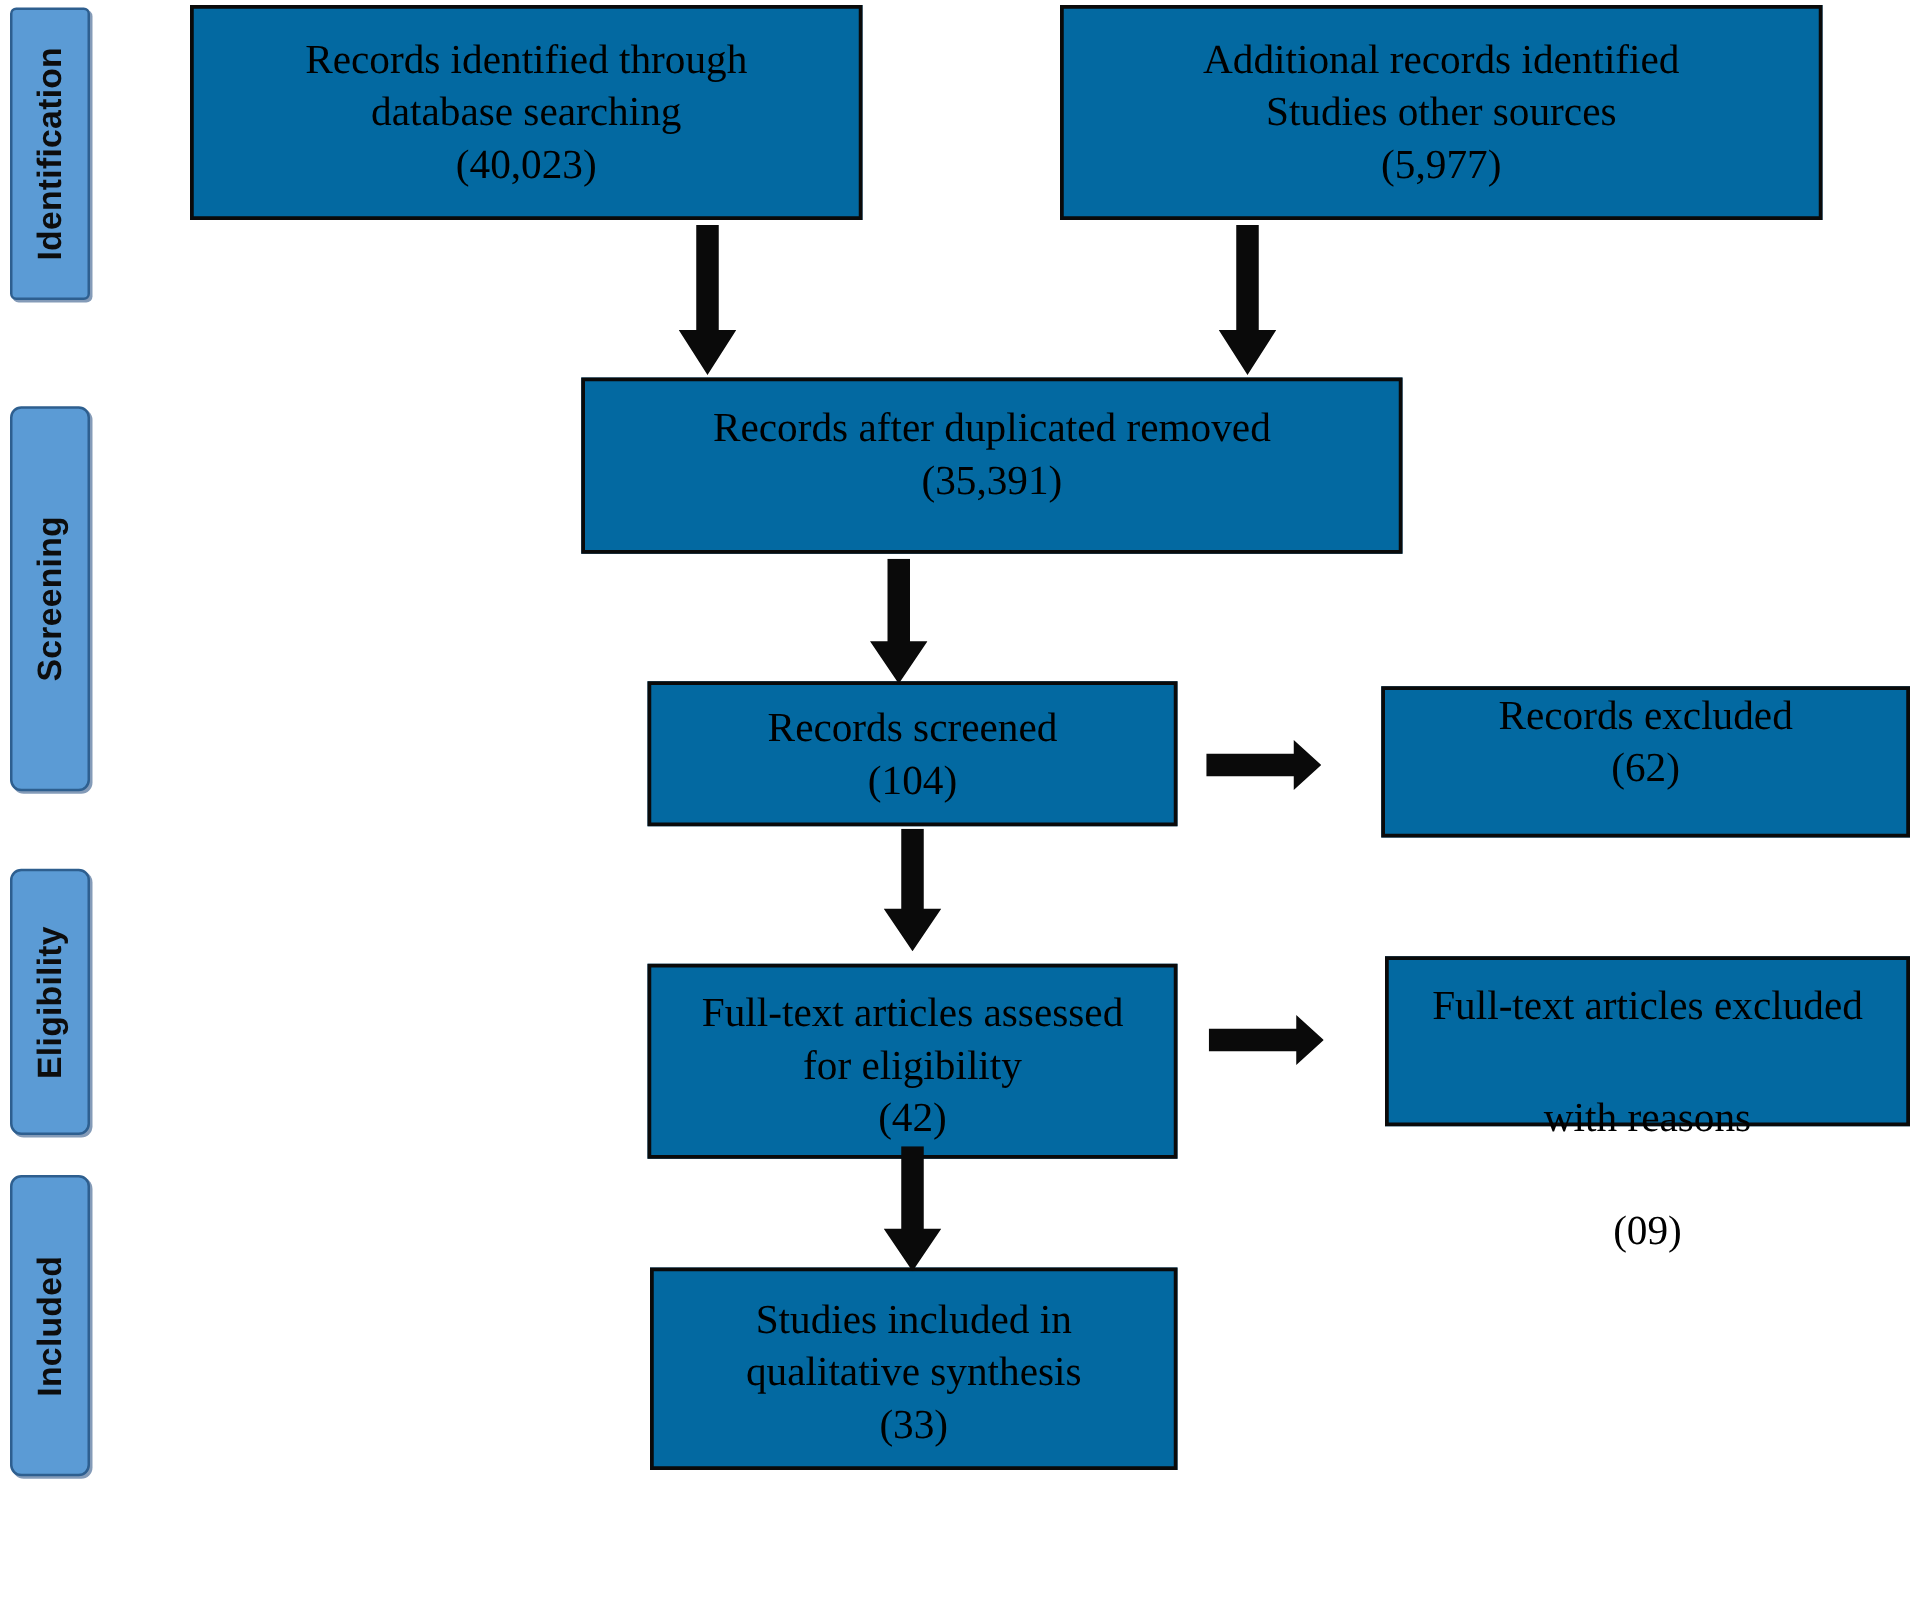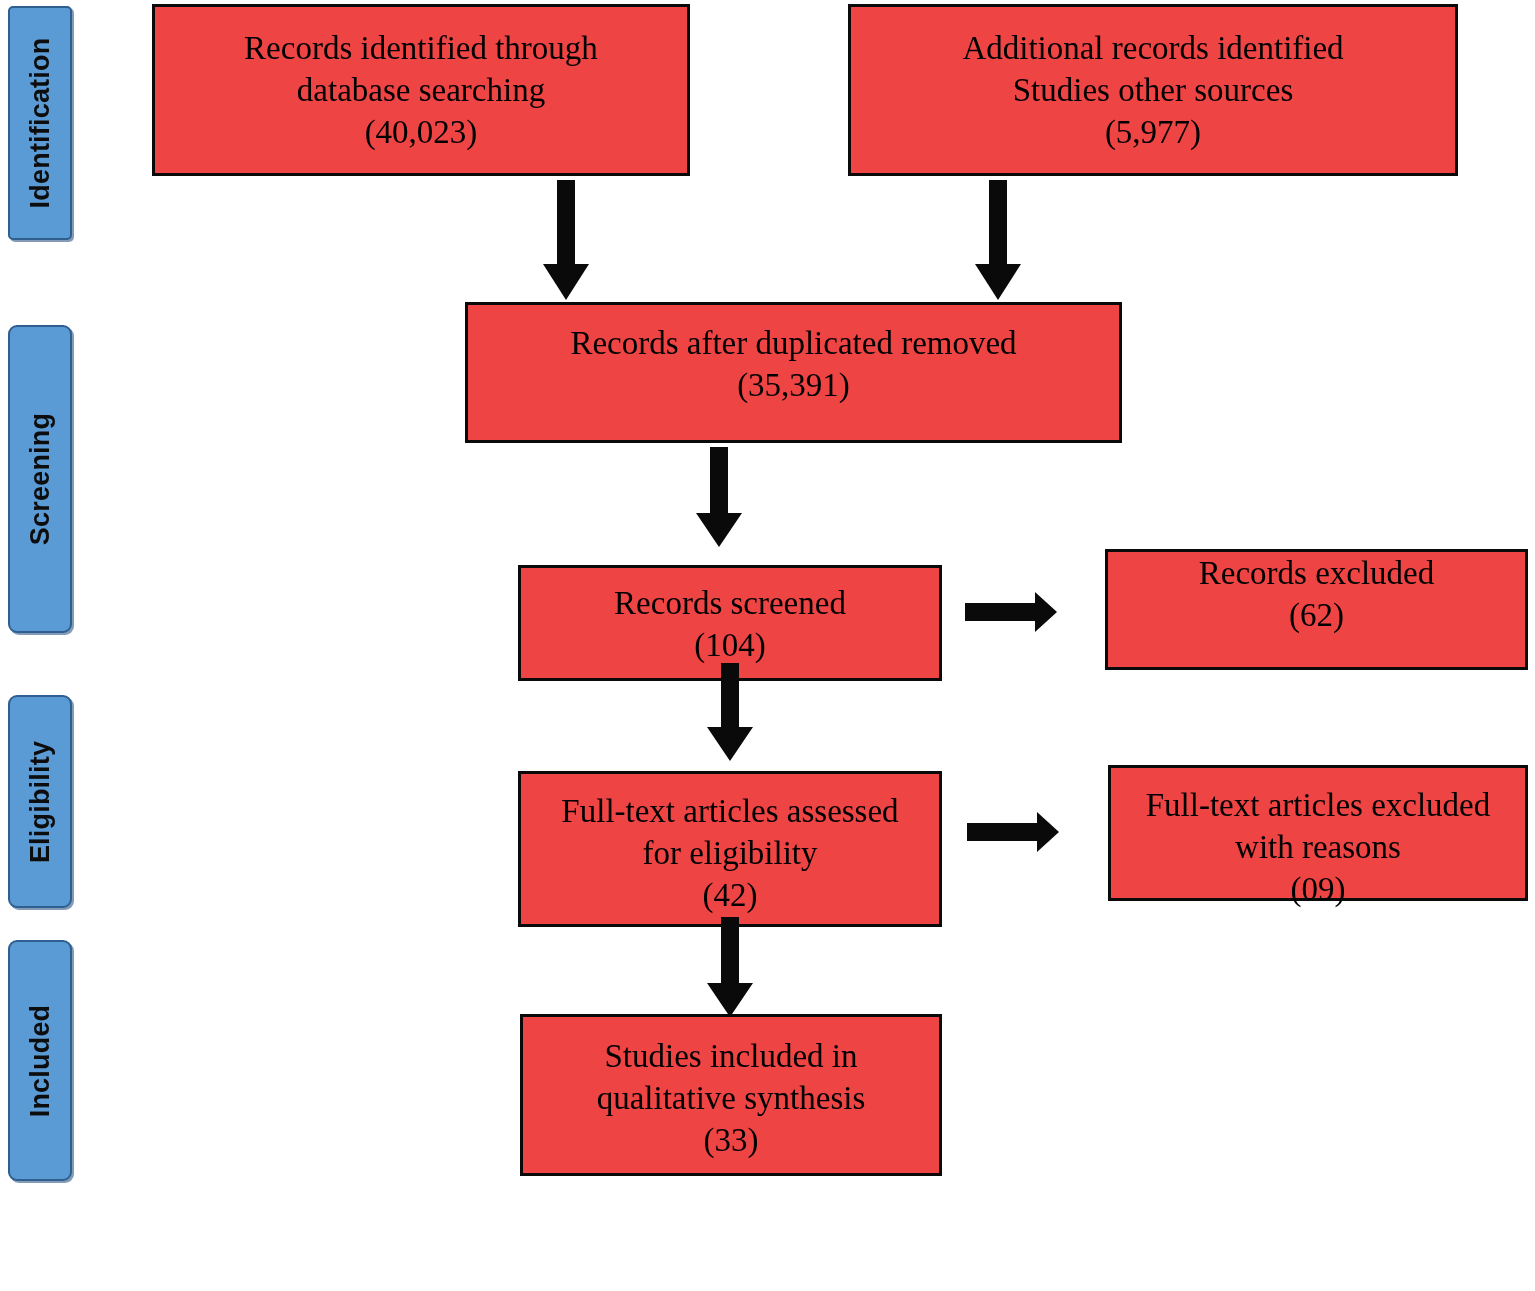--- a/index.html
+++ b/index.html
@@ -40,44 +40,44 @@
   }
   #stage-identification { left: 8px;  top: 6px;    width: 64px; height: 234px; border-radius: 5px; }
   #stage-screening      { left: 8px;  top: 325px;  width: 64px; height: 308px; }
   #stage-eligibility    { left: 8px;  top: 695px;  width: 64px; height: 213px; }
   #stage-included       { left: 8px;  top: 940px;  width: 64px; height: 241px; }
 
   
   .flowbox {
     position: absolute;
     box-sizing: border-box;
-    background: #ef4444;
+    background: #0369a1;
     border: 3px solid #0a0a0a;
     display: flex;
     flex-direction: column;
     align-items: flex-start;
     color: #000000;
     font-size: 33px;
     line-height: 1.28;
     text-align: center;
   }
   .flowbox .ftext {
     display: block;
     width: 100%;
     padding: 0 6px;
     box-sizing: border-box;
   }
 
   #box-db-search    { left: 152px;  top: 4px;    width: 538px; height: 172px; padding-top: 20px; }
   #box-other-src    { left: 848px;  top: 4px;    width: 610px; height: 172px; padding-top: 20px; }
   #box-dedup        { left: 453px;  top: 302px;  width: 657px; height: 141px; padding-top: 17px; margin-left: 12px; }
-  #box-screened     { left: 518px;  top: 545px;  width: 424px; height: 116px; padding-top: 14px; margin-top: 20px; }
+  #box-screened     { left: 518px;  top: 545px;  width: 424px; height: 116px; padding-top: 14px; }
   #box-excluded     { left: 1105px; top: 549px;  width: 423px; height: 121px; padding-top: 0; }
   #box-fulltext     { left: 518px;  top: 771px;  width: 424px; height: 156px; padding-top: 16px; }
-  #box-ft-excluded  { left: 1108px; top: 765px;  width: 420px; height: 136px; padding-top: 16px; }
+  #box-ft-excluded  { left: 1108px; top: 765px;  width: 420px; height: 136px; padding-top: 16px; gap: 48px; }
   #box-included     { left: 520px;  top: 1014px; width: 422px; height: 162px; padding-top: 18px; }
 
   
   .arrow-down, .arrow-right {
     position: absolute;
   }
   .arrow-down svg, .arrow-right svg { display: block; }
 
   #arrow-db-to-dedup    { left: 543px;  top: 180px; }
   #arrow-src-to-dedup   { left: 975px;  top: 180px; }

